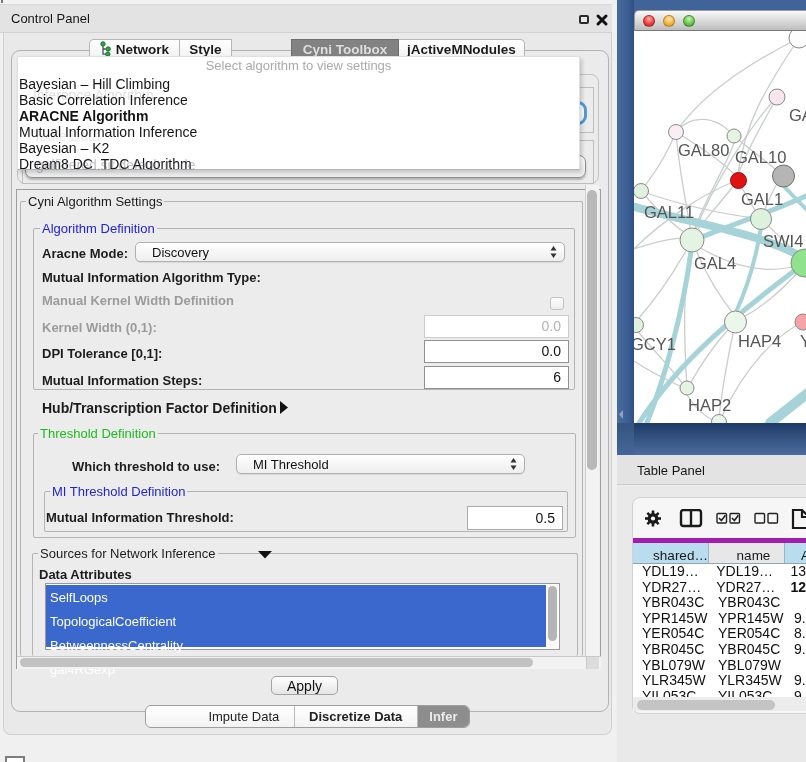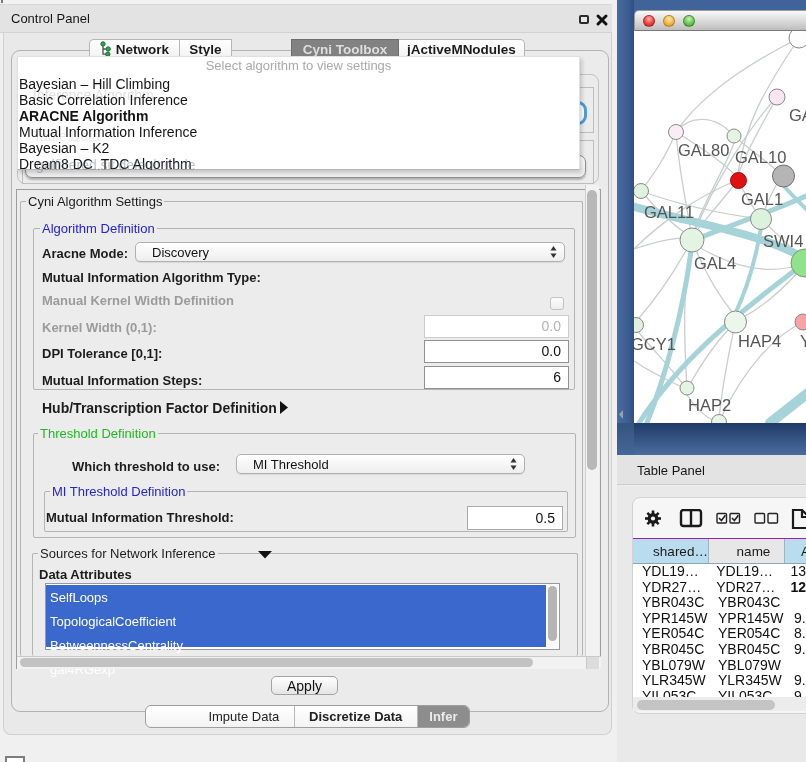--- a/index.html
+++ b/index.html
@@ -284,21 +284,21 @@
       <rect x="110" y="4.5" width="9.5" height="9.5" rx="1"></rect>
       <rect x="123" y="4.5" width="9.5" height="9.5" rx="1"></rect>
     </g>
 
     <g stroke="#1a1a1a" fill="none" stroke-width="2.2">
       <path d="M148 1 h9 l7 7 v11 h-16 z"></path>
       <path d="M157 1 v7 h7"></path>
     </g>
   </svg>
 
-  <div class="abs" style="left:633px;top:538px;width:173px;height:26px;display:flex;border-top:1px solid #a21caf;border-bottom:1px solid #8fa6b2;">
+  <div class="abs" style="left:633px;top:538px;width:173px;height:26px;display:flex;border-top:5px solid #a21caf;border-bottom:1px solid #8fa6b2;">
     <div style="width:76px;background:#b9ddee;border-right:1px solid #9ab4c2;text-align:center;font-size:13.5px;color:#1a1a1a;line-height:25px;"><span style="position:relative;left:10px;">shared…</span></div>
     <div style="width:76px;background:#e7e7e7;border-right:1px solid #9ab4c2;text-align:center;font-size:13.5px;color:#1a1a1a;line-height:25px;"><span style="position:relative;left:7px;">name</span></div>
     <div style="flex:1;background:#b9ddee;overflow:hidden;font-size:13.5px;color:#1a1a1a;line-height:25px;padding-left:16px;">A</div>
   </div>
 
   <div class="abs" style="left:633px;top:564px;width:173px;height:133px;background:#fff;overflow:hidden;font-size:14px;color:#111;">
     <div style="display:flex;height:15.6px;line-height:15.6px;">
         <span style="width:76px;padding-left:9px;">YDL19…</span>
         <span style="width:76px;padding-left:9px;">YDL19…</span>
         <span style="padding-left:9px;">13</span>

